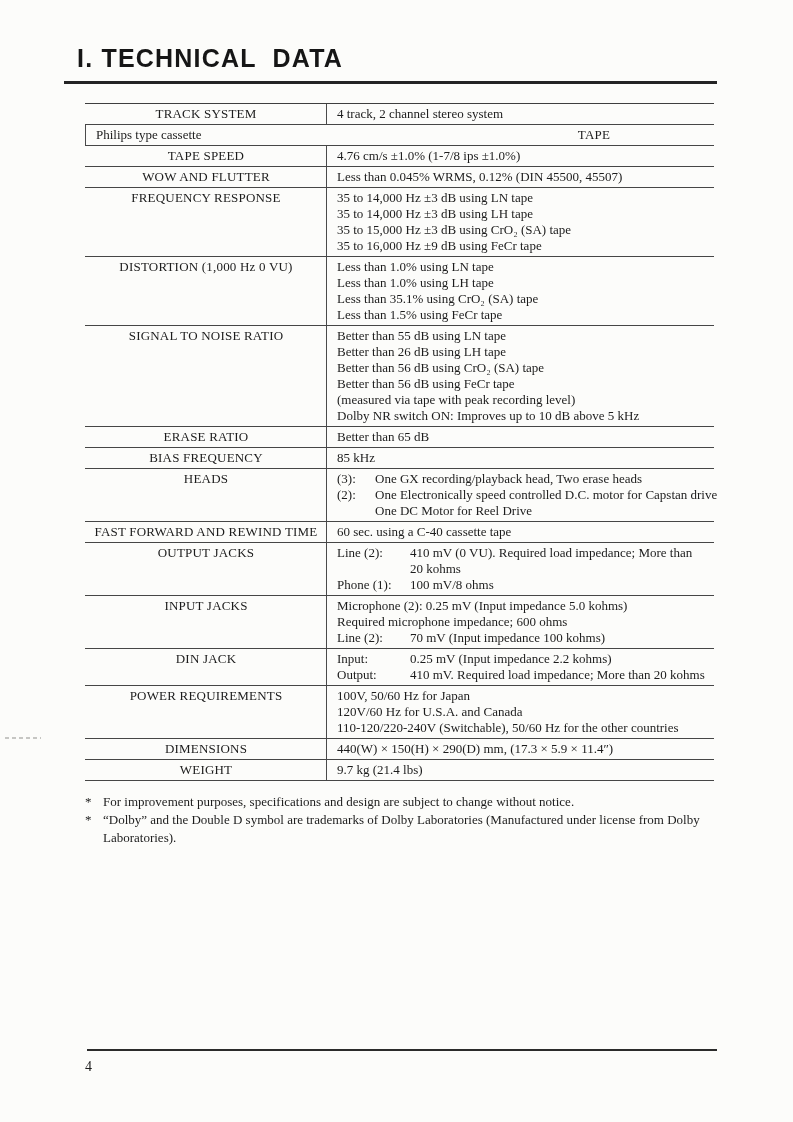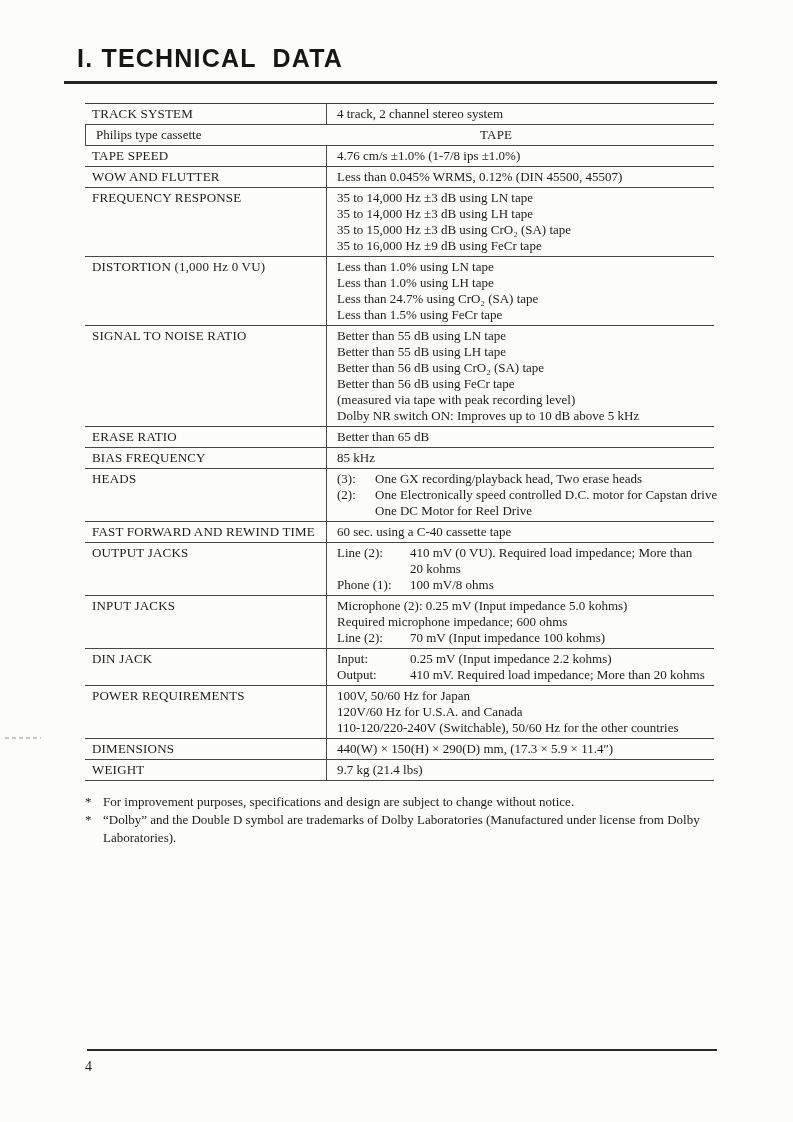--- a/index.html
+++ b/index.html
@@ -21,21 +21,21 @@
   }
   .spec-table {
     position:absolute; left:85px; top:103px; width:629px;
     border-top:1px solid #3e3e3e;
     font-size:13px; line-height:16px;
   }
   .row { display:flex; border-bottom:1px solid #464646; }
   .cell { padding:2px 0; }
   .cell.label {
     width:241px; flex:0 0 241px; padding-left:7px; padding-right:6px;
-    letter-spacing:0.2px; white-space:nowrap; box-sizing:border-box;
+    letter-spacing:0.2px; white-space:nowrap; box-sizing:border-box;text-align:center;
   }
   .cell.value {
     flex:1; border-left:1px solid #4a4a4a; padding-left:10px; padding-right:2px;
   }
   .vline { white-space:nowrap; }
   .vkey { display:inline-block; }
   .vkey.key-wide { min-width:73px; }
   .vkey.key-narrow { min-width:38px; }
   .footnotes {
     position:absolute; left:85px; top:793px; width:652px;
@@ -97,29 +97,29 @@
           <div class="vline">35 to 14,000 Hz ±3 dB using LH tape</div>
           <div class="vline">35 to 15,000 Hz ±3 dB using CrO₂ (SA) tape</div>
           <div class="vline">35 to 16,000 Hz ±9 dB using FeCr tape</div>
         </div>
       </div>
       <div class="row">
         <div class="cell label">DISTORTION (1,000 Hz 0 VU)</div>
         <div class="cell value">
           <div class="vline">Less than 1.0% using LN tape</div>
           <div class="vline">Less than 1.0% using LH tape</div>
-          <div class="vline">Less than 24.7% using CrO₂ (SA) tape</div>
+          <div class="vline">Less than 35.1% using CrO₂ (SA) tape</div>
           <div class="vline">Less than 1.5% using FeCr tape</div>
         </div>
       </div>
       <div class="row">
         <div class="cell label">SIGNAL TO NOISE RATIO</div>
         <div class="cell value">
           <div class="vline">Better than 55 dB using LN tape</div>
-          <div class="vline">Better than 55 dB using LH tape</div>
+          <div class="vline">Better than 26 dB using LH tape</div>
           <div class="vline">Better than 56 dB using CrO₂ (SA) tape</div>
           <div class="vline">Better than 56 dB using FeCr tape</div>
           <div class="vline">(measured via tape with peak recording level)</div>
           <div class="vline">Dolby NR switch ON:  Improves up to 10 dB above 5 kHz</div>
         </div>
       </div>
       <div class="row">
         <div class="cell label">ERASE RATIO</div>
         <div class="cell value">
           <div class="vline">Better than 65 dB</div>

